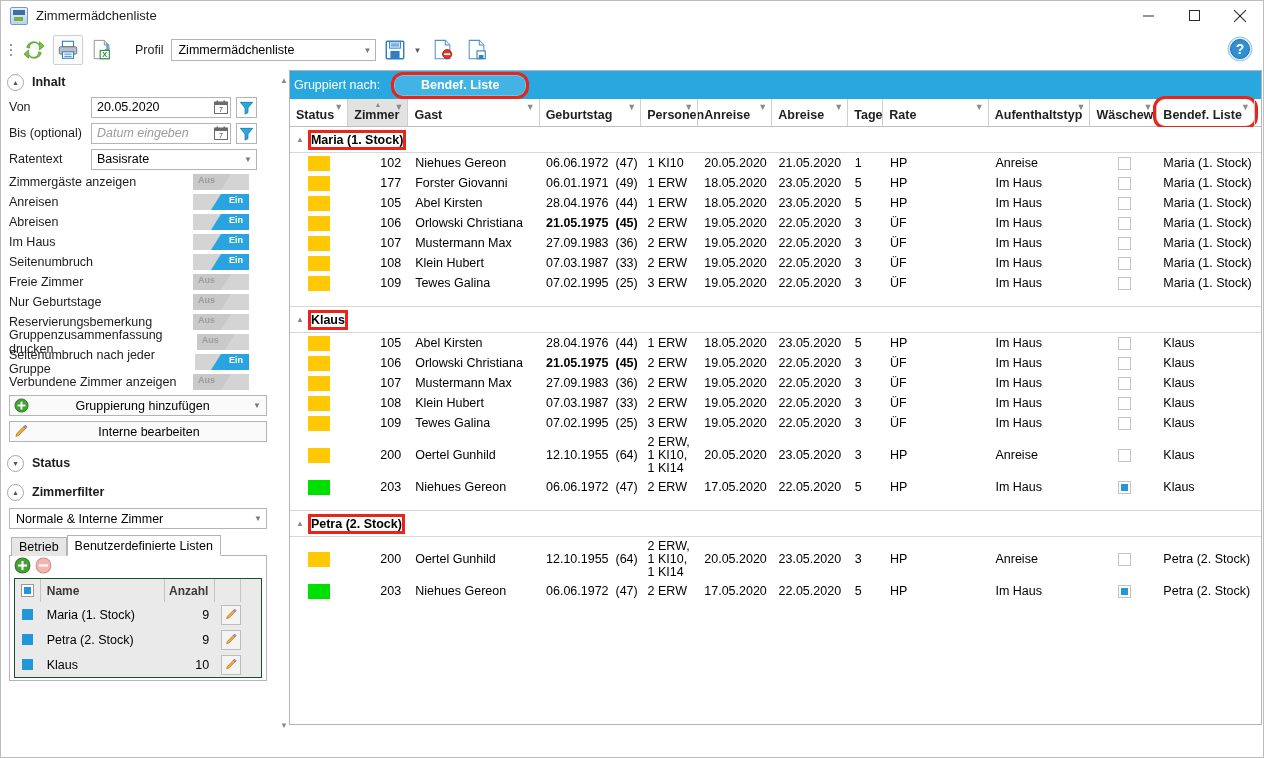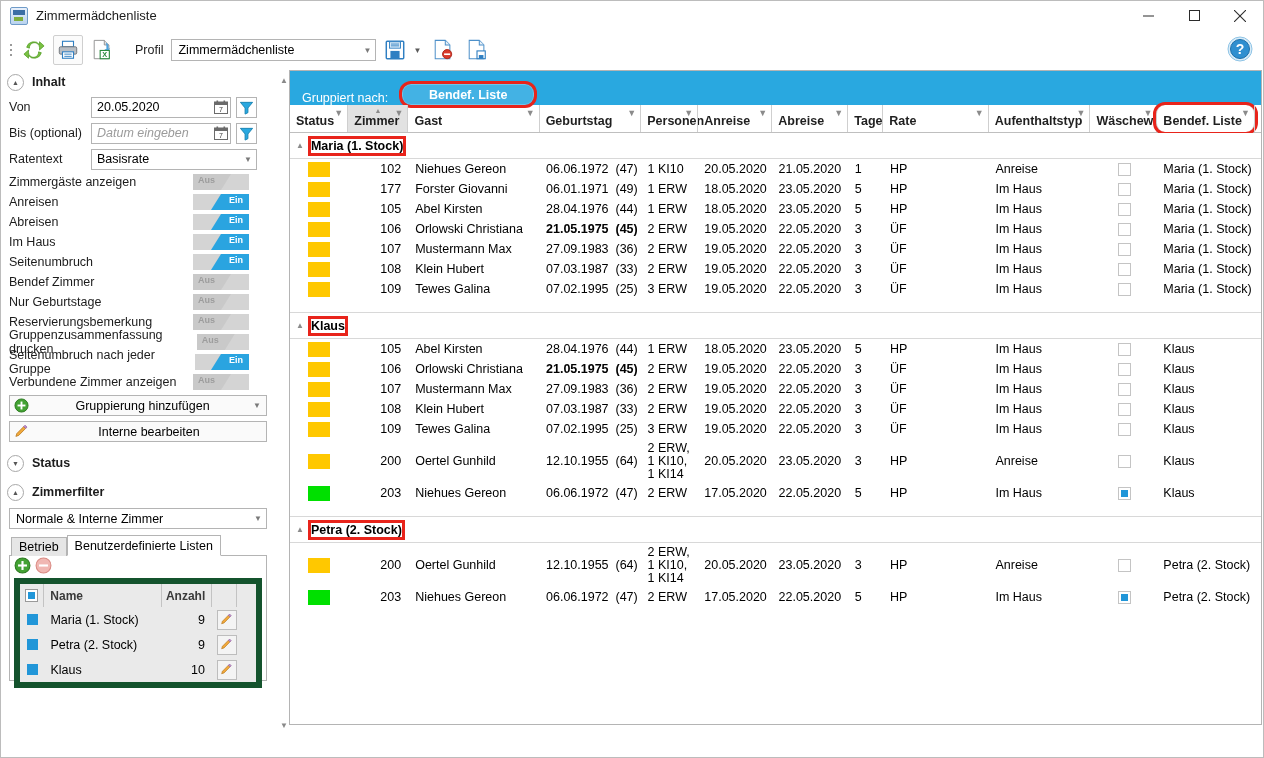--- a/index.html
+++ b/index.html
@@ -136,21 +136,21 @@
     height: 19px; padding: 0 7px; font-size: 12.5px; display: flex; align-items: center;
     border: 1px solid #b4b4b4; background: #e6e6e6; border-bottom: none;
   }
   .tab.active { background: #ffffff; height: 21px; border-bottom: 1px solid #ffffff; }
 
   .tabpanel {
     margin: -1px 8px 0 8px; width: 258px; height: 126px; border: 1px solid #b4b4b4; background: #ffffff;
     position: relative;
   }
   .tp-toolbar { height: 22px; display: flex; align-items: center; gap: 4px; padding-left: 4px; }
-  .grid-wrap { margin: 0 4px; border: 6px solid #14532d; background: #eaeaea; }
+  .grid-wrap { margin: 0 4px; border: 1px solid #14532d; background: #eaeaea; }
   .grid-head { display: flex; height: 23px; background: #eaeaea; }
   .gh { display: flex; align-items: center; font-weight: bold; font-size: 12px; color: #3a3a3a; border-right: 1px solid #c3c3c3; padding-left: 6px; }
   .gh.c0 { width: 26px; justify-content: center; padding-left: 0; }
   .gh.c1 { width: 126px; }
   .gh.c2 { width: 50px; justify-content: flex-end; padding-right: 6px; }
   .gh.c3 { width: 26px; }
   .gh.c4 { width: 20px; border-right: none; }
   .grid-row { display: flex; height: 25px; align-items: center; background: #eaeaea; }
   .gc { display: flex; align-items: center; font-size: 12.5px; padding-left: 6px; }
   .gc.c0 { width: 26px; justify-content: center; padding-left: 0; }
@@ -171,22 +171,22 @@
   }
   .split-arrow-top { position:absolute; left: 1px; top: 6px; color:#8a8a8a; font-size: 8px; }
   .split-arrow-bot { position:absolute; left: 1px; bottom: 28px; color:#8a8a8a; font-size: 8px; }
 
   
   .rightarea {
     position: absolute; left: 288px; top: 69px; width: 973px; height: 655px;
     border: 1px solid #b4b4b4; background: #ffffff; overflow: hidden;
   }
   .groupbar {
-    height: 34px; background: #29a8e0; color: #ffffff;
-    display: flex; align-items: flex-end; padding-left: 12px; font-size: 12.5px;
+    height: 28px; background: #29a8e0; color: #ffffff;
+    display: flex; align-items: center; padding-left: 4px; font-size: 12.5px;
   }
   .group-chip {
     margin-left: 14px; height: 21px; background: #43b2e4; border: 1px solid #6fc4ea;
     color: #fff; font-weight: bold; font-size: 12.5px;
     display: flex; align-items: center; justify-content: center; min-width: 132px; padding: 0 10px;
   }
   .hl { outline: 3px solid #e8241b; outline-offset: 0px; border-radius: 9px; }
 
   .colhead { display: flex; height: 28px; background: #ffffff; border-bottom: 1px solid #bfbfbf; }
   .ch {
@@ -424,21 +424,21 @@
         </span>
     </div>
     <div class="toggle-row">
       <span class="toggle-label">Seitenumbruch</span>
       <span class="tgl on">
           <span class="slab"></span>
           <span class="txt">Ein</span>
         </span>
     </div>
     <div class="toggle-row">
-      <span class="toggle-label">Bendef Zimmer</span>
+      <span class="toggle-label">Freie Zimmer</span>
       <span class="tgl off">
           <span class="slab"></span>
           <span class="txt">Aus</span>
         </span>
     </div>
     <div class="toggle-row">
       <span class="toggle-label">Nur Geburtstage</span>
       <span class="tgl off">
           <span class="slab"></span>
           <span class="txt">Aus</span>

